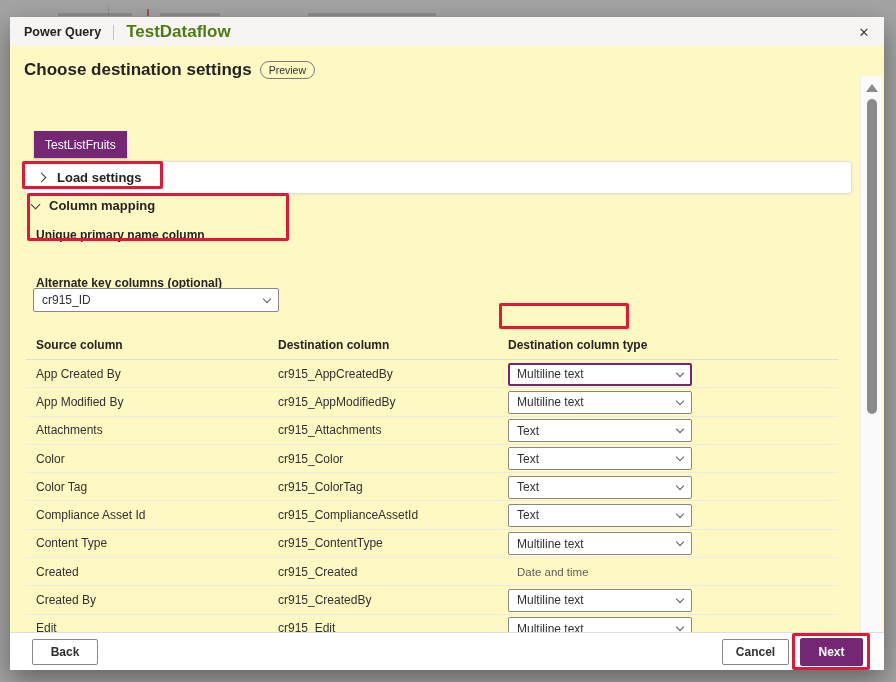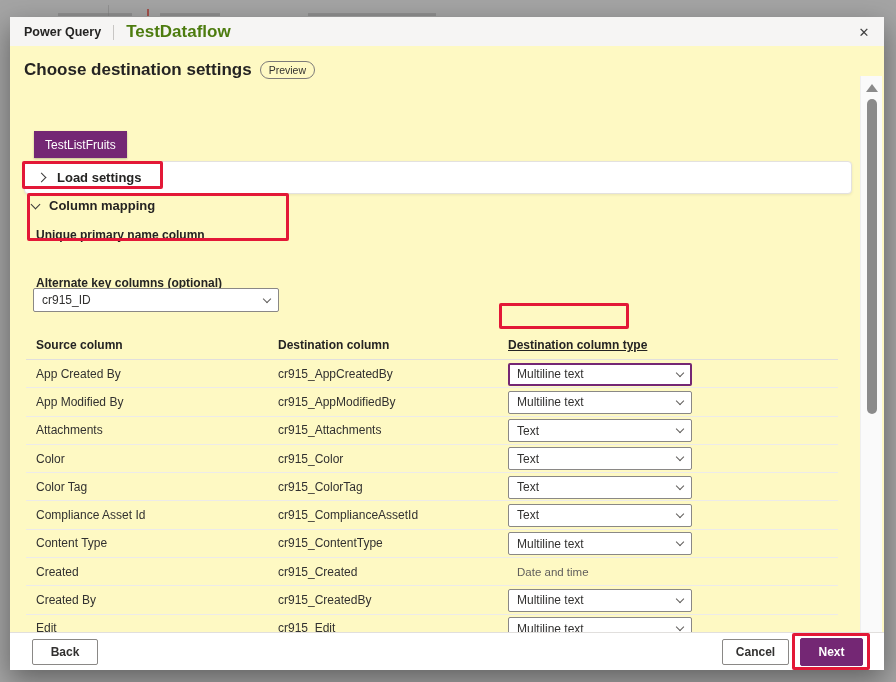--- a/index.html
+++ b/index.html
@@ -97,21 +97,21 @@
   .dropdown .dd-value{flex:1;text-align:left;overflow:hidden;white-space:nowrap;}
   .dropdown .chev{width:6px;height:6px;border-color:#605e5c;}
   .dd-primary{left:23px;top:194px;width:246px;}
   .dd-alternate{left:23px;top:242px;width:246px;}
 
   
   .thead{position:absolute;left:0;top:287px;right:46px;height:26px;}
   .thead span{position:absolute;font-size:12px;font-weight:700;color:#252423;top:5px;}
   .th-source{left:26px;}
   .th-dest{left:268px;}
-  .th-type{left:498px;text-decoration:underline;}
+  .th-type{left:498px;}
   .thead-line{position:absolute;left:16px;top:313px;width:812px;height:1px;background:var(--line);}
 
   .rows{position:absolute;left:0;top:314px;right:0;}
   .t-row{position:relative;height:28.3px;border-bottom:1px solid #edebe9;margin:0 46px 0 16px;}
   .t-row .cell{position:absolute;top:50%;transform:translateY(-50%);font-size:12px;color:#323130;white-space:nowrap;}
   .t-row .c-source{left:10px;}
   .t-row .c-dest{left:252px;}
   .t-row .dropdown{left:482px;top:2.5px;width:184px;height:23px;}
   .t-row .dropdown.focused{border:2px solid var(--purple);padding:0 7px;}
   .t-row .c-plain{left:491px;color:var(--muted);font-size:11.5px;}

